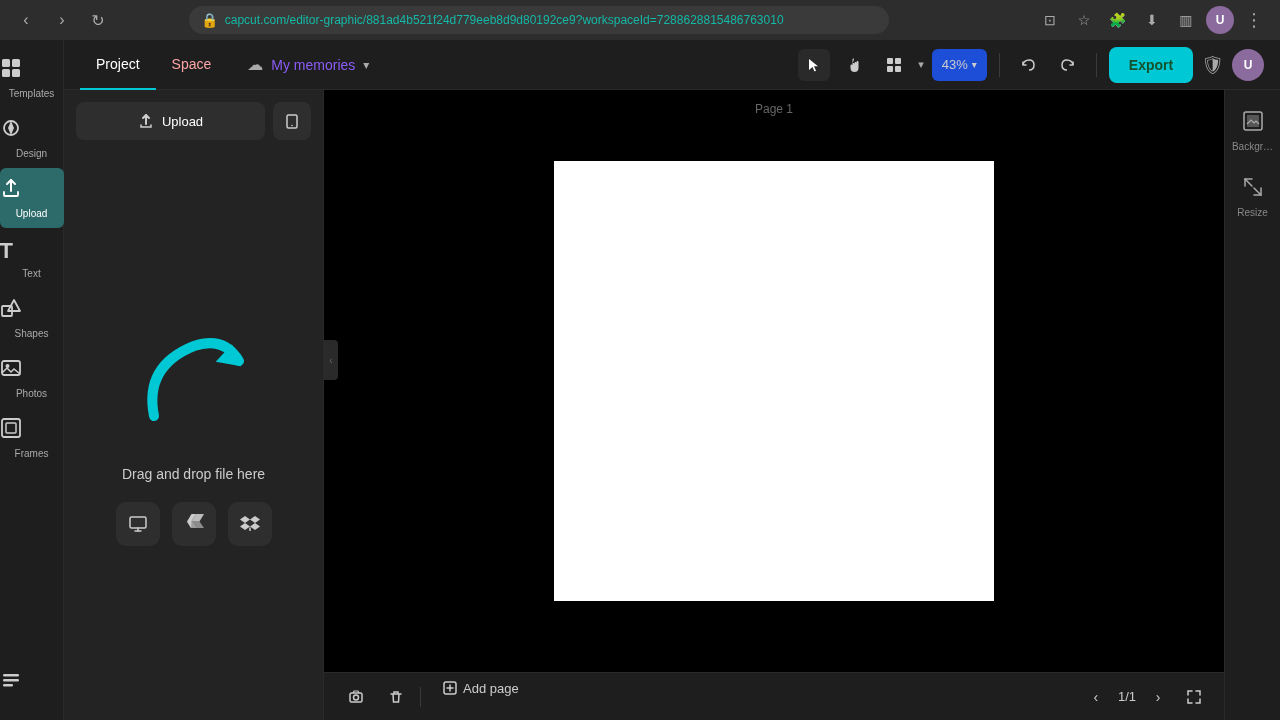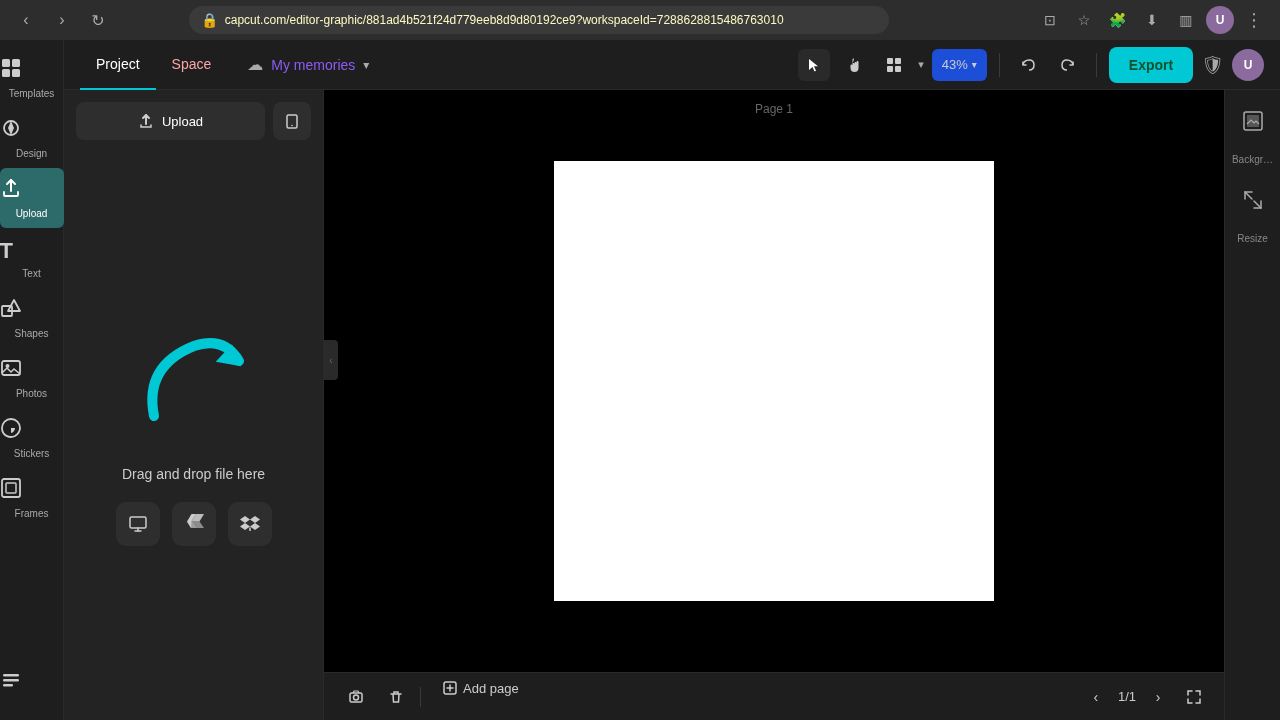--- a/index.html
+++ b/index.html
@@ -6,21 +6,21 @@
     body { width: 1280px; height: 720px; background: #1a1a1a; font-family: -apple-system, BlinkMacSystemFont, 'Segoe UI', sans-serif; overflow: hidden; display: flex; flex-direction: column; }
 
     
     .browser-bar {
       height: 40px; background: #2d2d2d; display: flex; align-items: center; padding: 0 12px; gap: 8px; flex-shrink: 0;
     }
     .browser-nav-btn { width: 28px; height: 28px; border-radius: 50%; border: none; background: transparent; color: #aaa; cursor: pointer; display: flex; align-items: center; justify-content: center; font-size: 16px; }
     .browser-address-bar {
       flex: 1; height: 28px; background: #3a3a3a; border-radius: 14px; display: flex; align-items: center; padding: 0 12px; gap: 6px; max-width: 700px; margin: 0 auto;
     }
-    .browser-address-bar span { color: #fef9c3; font-size: 12px; overflow: hidden; text-overflow: ellipsis; white-space: nowrap; }
+    .browser-address-bar span { color: #14b8a6; font-size: 12px; overflow: hidden; text-overflow: ellipsis; white-space: nowrap; }
     .browser-actions { display: flex; align-items: center; gap: 6px; margin-left: auto; }
     .browser-action-btn { width: 28px; height: 28px; border-radius: 50%; border: none; background: transparent; color: #aaa; cursor: pointer; display: flex; align-items: center; justify-content: center; font-size: 14px; }
     .avatar-circle { width: 28px; height: 28px; border-radius: 50%; background: #8b6a9e; display: flex; align-items: center; justify-content: center; color: white; font-size: 12px; font-weight: bold; }
     .three-dots { width: 28px; height: 28px; display: flex; align-items: center; justify-content: center; color: #aaa; font-size: 18px; cursor: pointer; }
 
     
     .app { display: flex; flex: 1; overflow: hidden; }
 
     
     .icon-rail {
@@ -113,21 +113,21 @@
     .page-nav { display: flex; align-items: center; gap: 8px; margin-left: auto; }
     .page-nav-btn {
       width: 28px; height: 28px; border-radius: 4px; border: none; background: transparent; color: #ccc; cursor: pointer; display: flex; align-items: center; justify-content: center; font-size: 14px;
     }
     .page-indicator { font-size: 13px; color: #ccc; }
     .fit-btn { width: 28px; height: 28px; border-radius: 4px; border: none; background: transparent; color: #ccc; cursor: pointer; display: flex; align-items: center; justify-content: center; font-size: 14px; }
     .divider-v { width: 1px; height: 20px; background: #3a3a3a; }
 
     
     .right-panel { width: 56px; background: #1e1e1e; display: flex; flex-direction: column; align-items: center; padding: 12px 0; gap: 8px; border-left: 1px solid #2a2a2a; flex-shrink: 0; }
-    .right-panel-item { display: flex; flex-direction: column; align-items: center; gap: 17px; cursor: pointer; padding: 8px 4px; width: 100%; }
+    .right-panel-item { display: flex; flex-direction: column; align-items: center; gap: 4px; cursor: pointer; padding: 8px 4px; width: 100%; }
     .right-icon { font-size: 20px; color: #aaa; }
     .right-label { font-size: 10px; color: #888; text-align: center; }
   </style>
 </head>
 <body>
 
 <div class="browser-bar">
   <button class="browser-nav-btn">‹</button>
   <button class="browser-nav-btn">›</button>
   <button class="browser-nav-btn">↻</button>
@@ -194,29 +194,20 @@
     </div>
     <div class="rail-item">
       <span class="icon">
         <svg width="22" height="22" viewBox="0 0 22 22" fill="none">
           <rect x="2" y="4" width="18" height="14" rx="2" stroke="#ccc" stroke-width="1.8" fill="none"></rect>
           <circle cx="7.5" cy="9" r="2" fill="#ccc"></circle>
           <path d="M2 16 L7 11 L11 15 L14 12 L20 17" stroke="#ccc" stroke-width="1.5" fill="none"></path>
         </svg>
       </span>
       <span class="label">Photos</span>
-    </div>
-    <div class="rail-item">
-      <span class="icon">
-        <svg width="22" height="22" viewBox="0 0 22 22" fill="none">
-          <path d="M11 2 C16 2 20 6 20 11 C20 14 18 17 15 19 C13 20 11 20 11 20 C11 20 2 20 2 11 C2 6 6 2 11 2Z" stroke="#ccc" stroke-width="1.8" fill="none"></path>
-          <path d="M15 11 C15 13 13 16 11 16 L11 11 Z" fill="#ccc"></path>
-        </svg>
-      </span>
-      <span class="label">Stickers</span>
     </div>
     <div class="rail-item">
       <span class="icon">
         <svg width="22" height="22" viewBox="0 0 22 22" fill="none">
           <rect x="2" y="2" width="18" height="18" rx="2" stroke="#ccc" stroke-width="1.8" fill="none"></rect>
           <rect x="6" y="6" width="10" height="10" rx="1" stroke="#ccc" stroke-width="1.5" fill="none"></rect>
         </svg>
       </span>
       <span class="label">Frames</span>
     </div>

